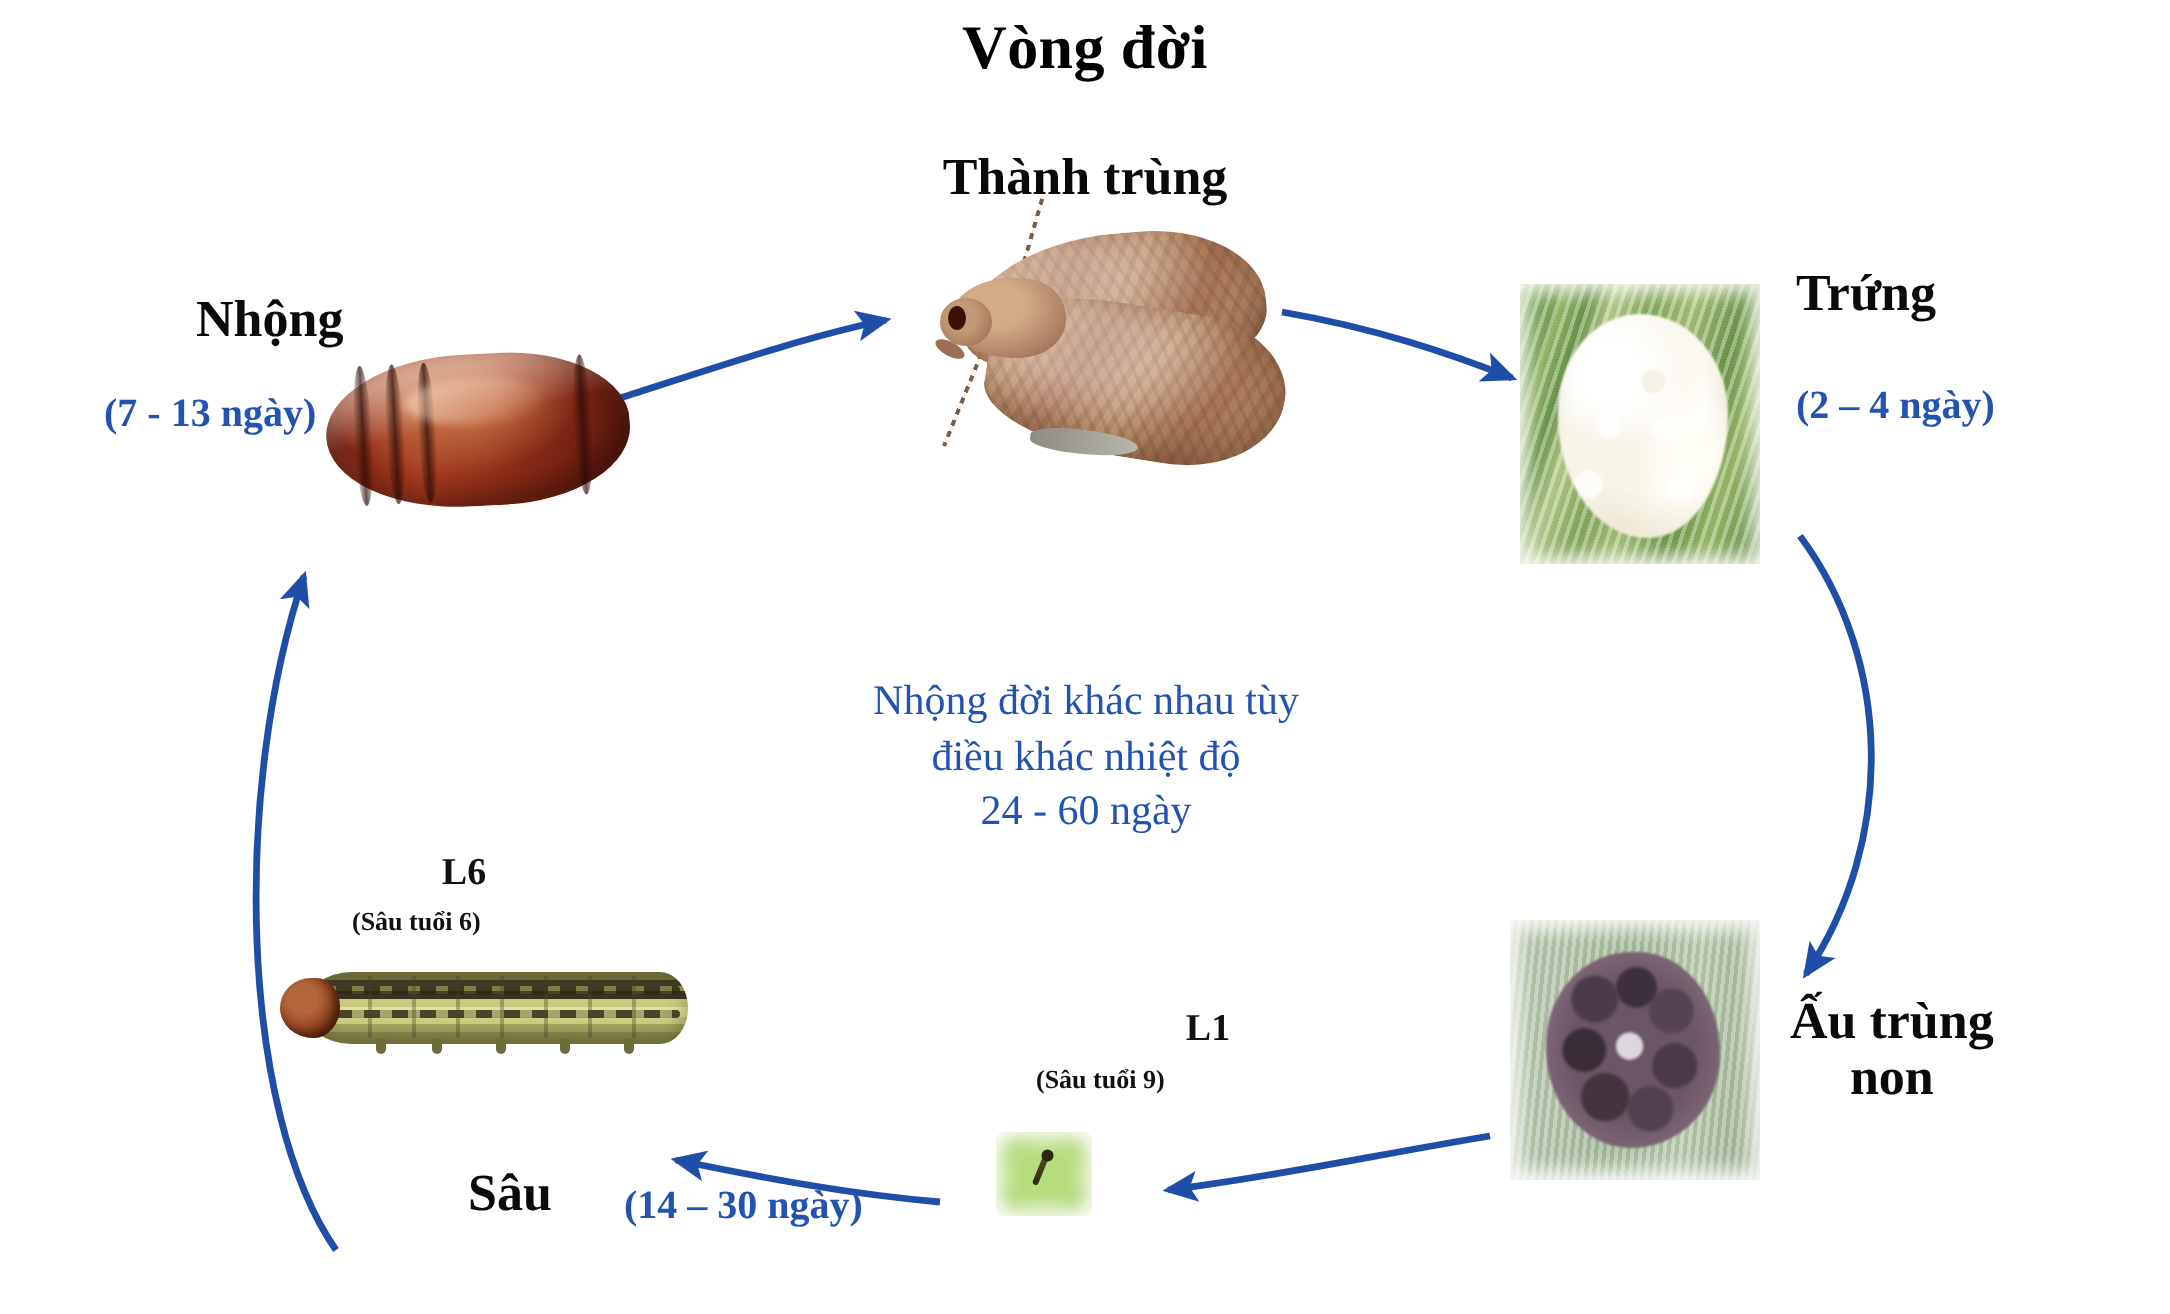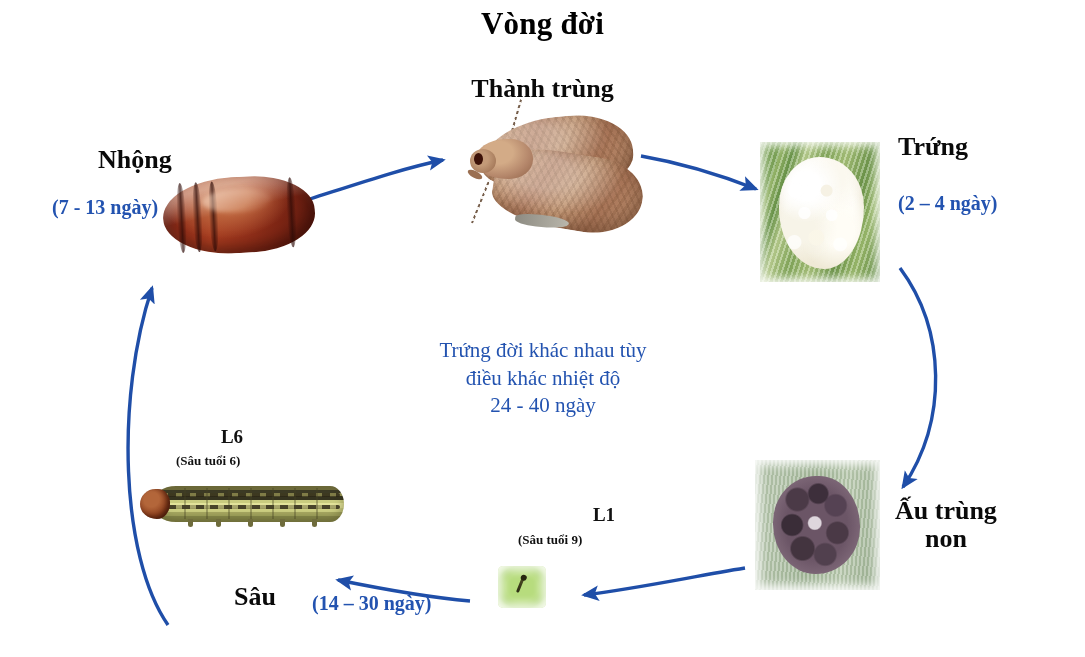--- a/index.html
+++ b/index.html
@@ -399,18 +399,18 @@
 
   <div class="pupa" style="left:163px; top:177px;">
     <div class="pupa-seg" style="left:14px;"></div>
     <div class="pupa-seg" style="left:30px;"></div>
     <div class="pupa-seg" style="left:46px;"></div>
     <div class="pupa-seg" style="left:124px;"></div>
     <div class="pupa-shine"></div>
   </div>
 
   <div class="abs center-note" style="left:343px; top:337px; width:400px;">
-    <div>Trứng đời khác nhau tùy</div>
+    <div>Nhộng đời khác nhau tùy</div>
     <div>điều khác nhiệt độ</div>
-    <div>24 - 40 ngày</div>
+    <div>24 - 60 ngày</div>
   </div>
 
 </div>
 
 </body></html>

